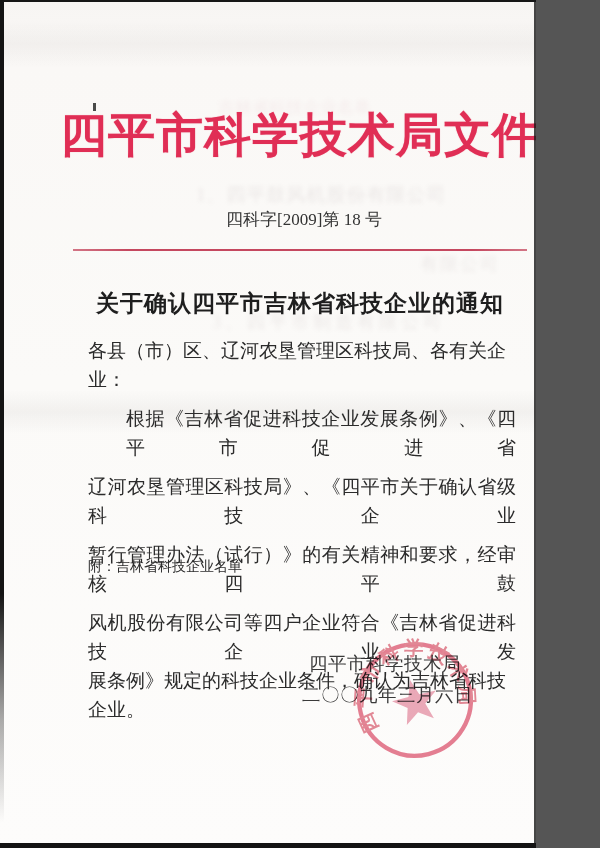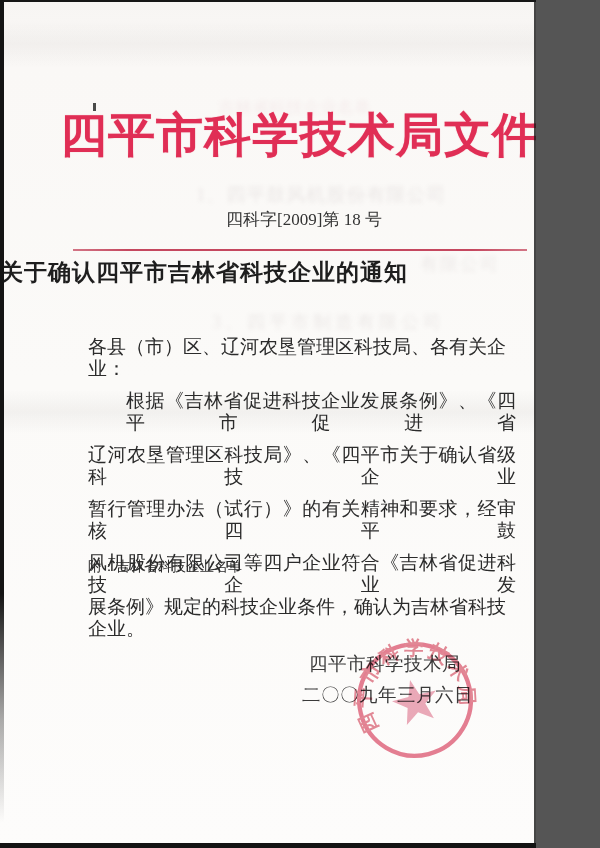--- a/index.html
+++ b/index.html
@@ -24,26 +24,26 @@
   
   .header-title{
     left:0;top:104px;width:600px;text-align:center;
     font-size:47px;font-weight:bold;letter-spacing:1px;color:#e02e55;
     text-shadow:0 0 1px rgba(224,46,85,.45);
   }
   .doc-number{left:4px;top:208px;width:600px;text-align:center;font-size:17px;color:#333;}
   .red-rule{left:73px;top:249px;width:454px;height:2px;
     background:linear-gradient(to right,rgba(197,72,95,.75),#c5485f 12%,#c5485f 88%,rgba(197,72,95,.75));}
   .notice-title{
-    left:0;top:257px;width:600px;
+    left:0;top:288px;width:600px;text-align:center;
     font-family:"Liberation Sans","DejaVu Sans",sans-serif;
     font-size:23px;font-weight:bold;color:#1e1e1e;letter-spacing:1px;
   }
   
-  .body-block{left:88px;top:336px;width:428px;font-size:19px;line-height:22px;color:#2b2b2b;}
+  .body-block{left:88px;top:336px;width:428px;font-size:19px;line-height:29px;color:#2b2b2b;}
   .jline{text-align:justify;text-align-last:justify;margin-top:10px;}
   .jline.indent{padding-left:38px;}
   .lastline{text-align:left;}
   .attachment{left:88px;top:558px;font-size:14px;color:#2b2b2b;}
   .signature{left:309px;top:651px;font-size:18.5px;color:#3a3a3a;letter-spacing:.5px;}
   .issue-date{left:302px;top:682px;font-size:18.5px;color:#3a3a3a;letter-spacing:.5px;}
   
   .ghost{position:absolute;color:#8e7e80;filter:blur(2px);font-family:"Liberation Serif",serif;pointer-events:none;}
   .ghost-0{left:218px;top:96px;font-size:17px;opacity:.10;color:#c57a8c;}
   .ghost-1{left:196px;top:182px;font-size:19px;opacity:.15;letter-spacing:1px;}

